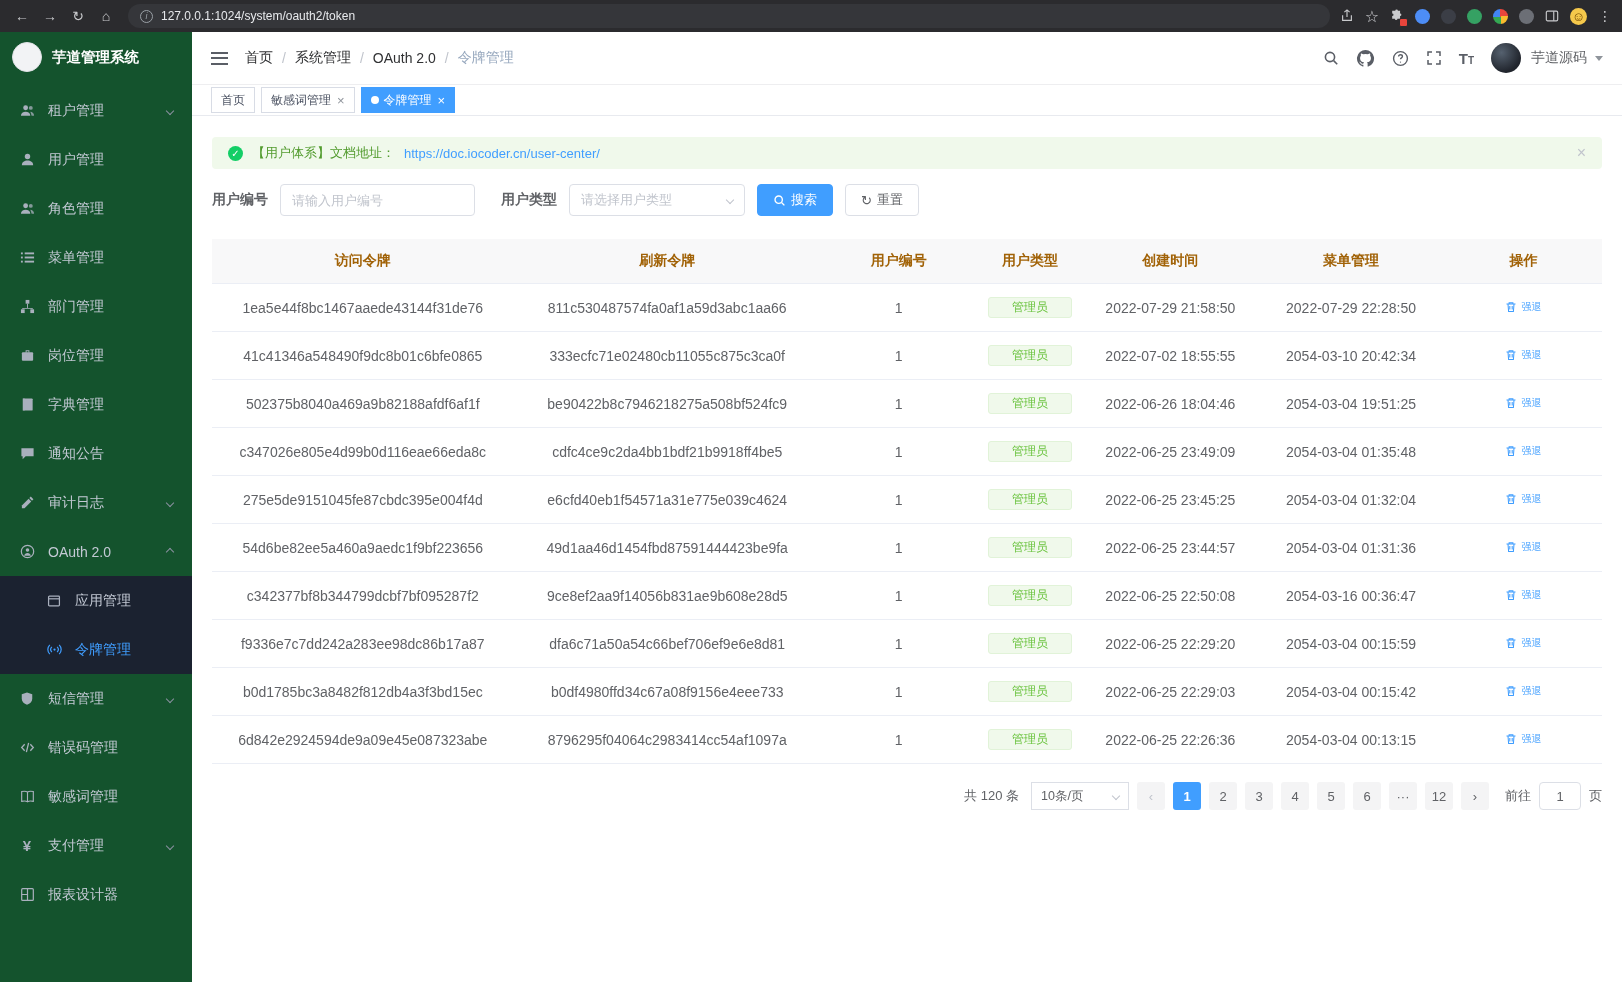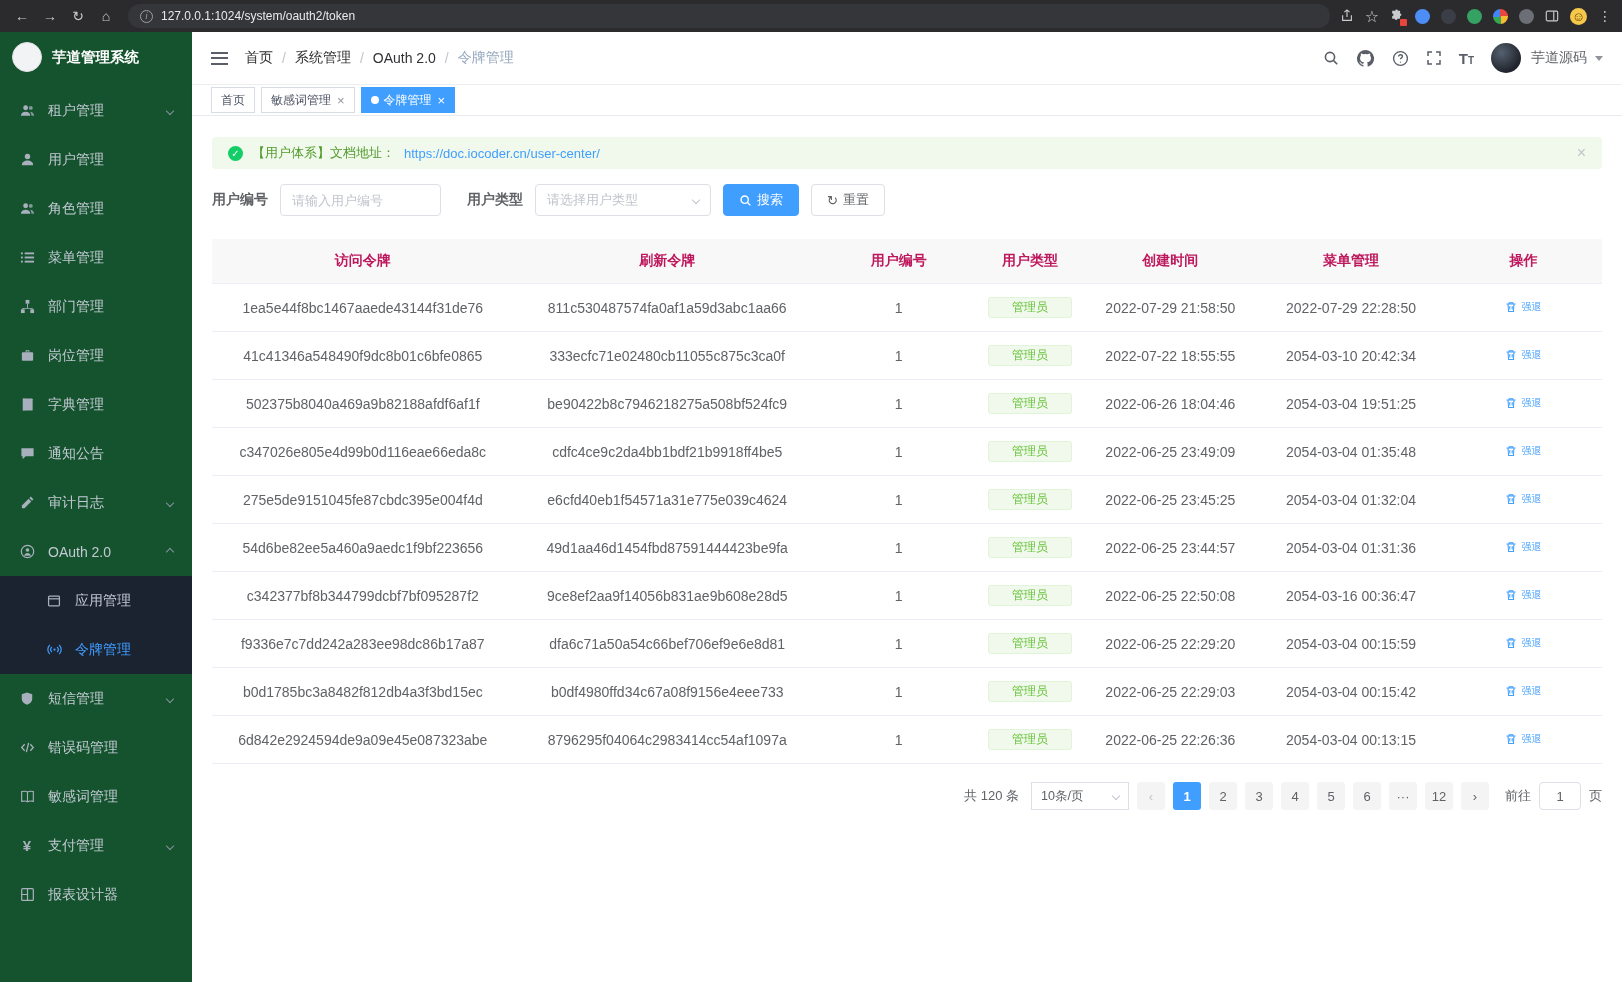--- a/index.html
+++ b/index.html
@@ -67,29 +67,29 @@
 
   
   .content{flex:1;padding:21px 20px 0;overflow:hidden;background:#fff}
   .alert{height:32px;background:#f0f9eb;border-radius:4px;display:flex;align-items:center;padding:0 16px;gap:9px;font-size:13px;color:#529b2e}
   .alert .chk{width:15px;height:15px;border-radius:50%;background:#13ce66;color:#fff;font-size:10px;display:flex;align-items:center;justify-content:center;flex:none}
   .alert a{color:#409eff;text-decoration:none;cursor:pointer}
   .aclose{margin-left:auto;color:#c0c4cc;font-size:16px;cursor:pointer;line-height:1}
 
   .filter{display:flex;align-items:center;margin-top:15px;font-size:14px}
   .flabel{font-weight:700;color:#606266;margin-right:12px;white-space:nowrap}
-  .finput{width:161px;height:32px;border:1px solid #dcdfe6;border-radius:4px;padding:0 11px;font-size:13px;color:#be185d;outline:none;font-family:inherit}
+  .finput{width:195px;height:32px;border:1px solid #dcdfe6;border-radius:4px;padding:0 11px;font-size:13px;color:#be185d;outline:none;font-family:inherit}
   .finput::placeholder{color:#c0c4cc}
   .fselect{width:176px;height:32px;border:1px solid #dcdfe6;border-radius:4px;display:flex;align-items:center;justify-content:space-between;padding:0 11px;color:#c0c4cc;font-size:13px;cursor:pointer}
   .gap-lg{margin-left:26px}.gap-md{margin-left:12px}
   .btn{height:32px;border-radius:4px;border:1px solid #dcdfe6;background:#fff;display:inline-flex;align-items:center;gap:5px;padding:0 15px;font-size:13px;color:#606266;cursor:pointer;font-family:inherit}
   .btn.primary{background:#409eff;border-color:#409eff;color:#fff}
 
   .grid{width:100%;border-collapse:collapse;table-layout:fixed;margin-top:23px;font-size:14px}
-  .grid th{background:#f8f8f9;color:#be185d;font-weight:700;padding:13px 4px;border-bottom:1px solid #ebeef5;text-align:center}
+  .grid th{background:#f8f8f9;color:#a16207;font-weight:700;padding:13px 4px;border-bottom:1px solid #ebeef5;text-align:center}
   .grid td{padding:0 4px;height:48px;border-bottom:1px solid #ebeef5;text-align:center;color:#606266;white-space:nowrap;overflow:hidden;text-overflow:ellipsis}
   .badge{display:inline-block;background:#f0f9eb;border:1px solid #e1f3d8;color:#67c23a;font-size:12px;line-height:19px;padding:0 23px;border-radius:3px}
   .op{color:#409eff;cursor:pointer;display:inline-flex;align-items:center;gap:4px;font-size:10px}
 
   .pager{display:flex;align-items:center;justify-content:flex-end;gap:8px;margin-top:18px;font-size:13px;color:#606266}
   .psize{width:98px;height:28px;border:1px solid #dcdfe6;border-radius:0;display:flex;align-items:center;justify-content:space-between;padding:0 9px;color:#606266;cursor:pointer;font-size:12.5px;margin-left:4px}
   .pg{min-width:28px;height:28px;border:none;border-radius:3px;background:#f4f4f5;color:#606266;font-size:13px;display:flex;align-items:center;justify-content:center;cursor:pointer;padding:0 5px;font-family:inherit}
   .pg.active{background:#409eff;color:#fff;font-weight:700}
   .pg.nav-prev{color:#c0c4cc}
   .goto-label{margin-left:8px}
@@ -461,21 +461,21 @@
                       <path d="M2 4h12M5.5 4V2.3h5V4M4 4l.8 10h6.4L12 4M6.4 6.8v4.6M9.6 6.8v4.6"></path>
                     </svg>
                     <span>强退</span>
                   </a></td>
             </tr>
             <tr>
               <td>41c41346a548490f9dc8b01c6bfe0865</td>
               <td>333ecfc71e02480cb11055c875c3ca0f</td>
               <td>1</td>
               <td><span class="badge">管理员</span></td>
-              <td>2022-07-22 18:55:55</td>
+              <td>2022-07-02 18:55:55</td>
               <td>2054-03-10 20:42:34</td>
               <td><a class="op">
                     <svg viewBox="0 0 16 16" width="12" height="12" fill="none" stroke="currentColor" stroke-width="1.4">
                       <path d="M2 4h12M5.5 4V2.3h5V4M4 4l.8 10h6.4L12 4M6.4 6.8v4.6M9.6 6.8v4.6"></path>
                     </svg>
                     <span>强退</span>
                   </a></td>
             </tr>
             <tr>
               <td>502375b8040a469a9b82188afdf6af1f</td>

